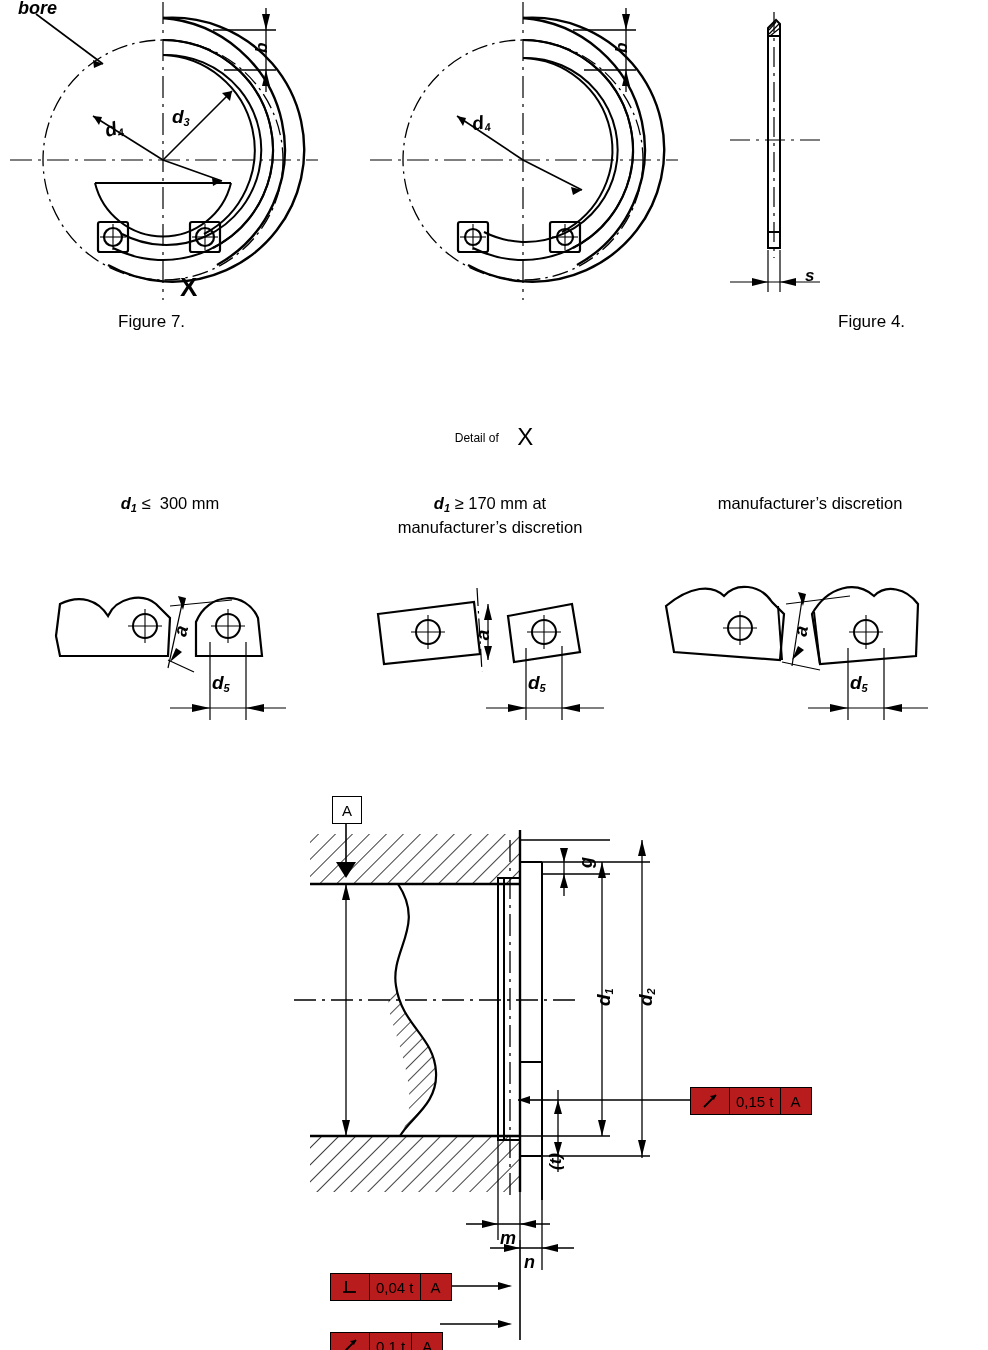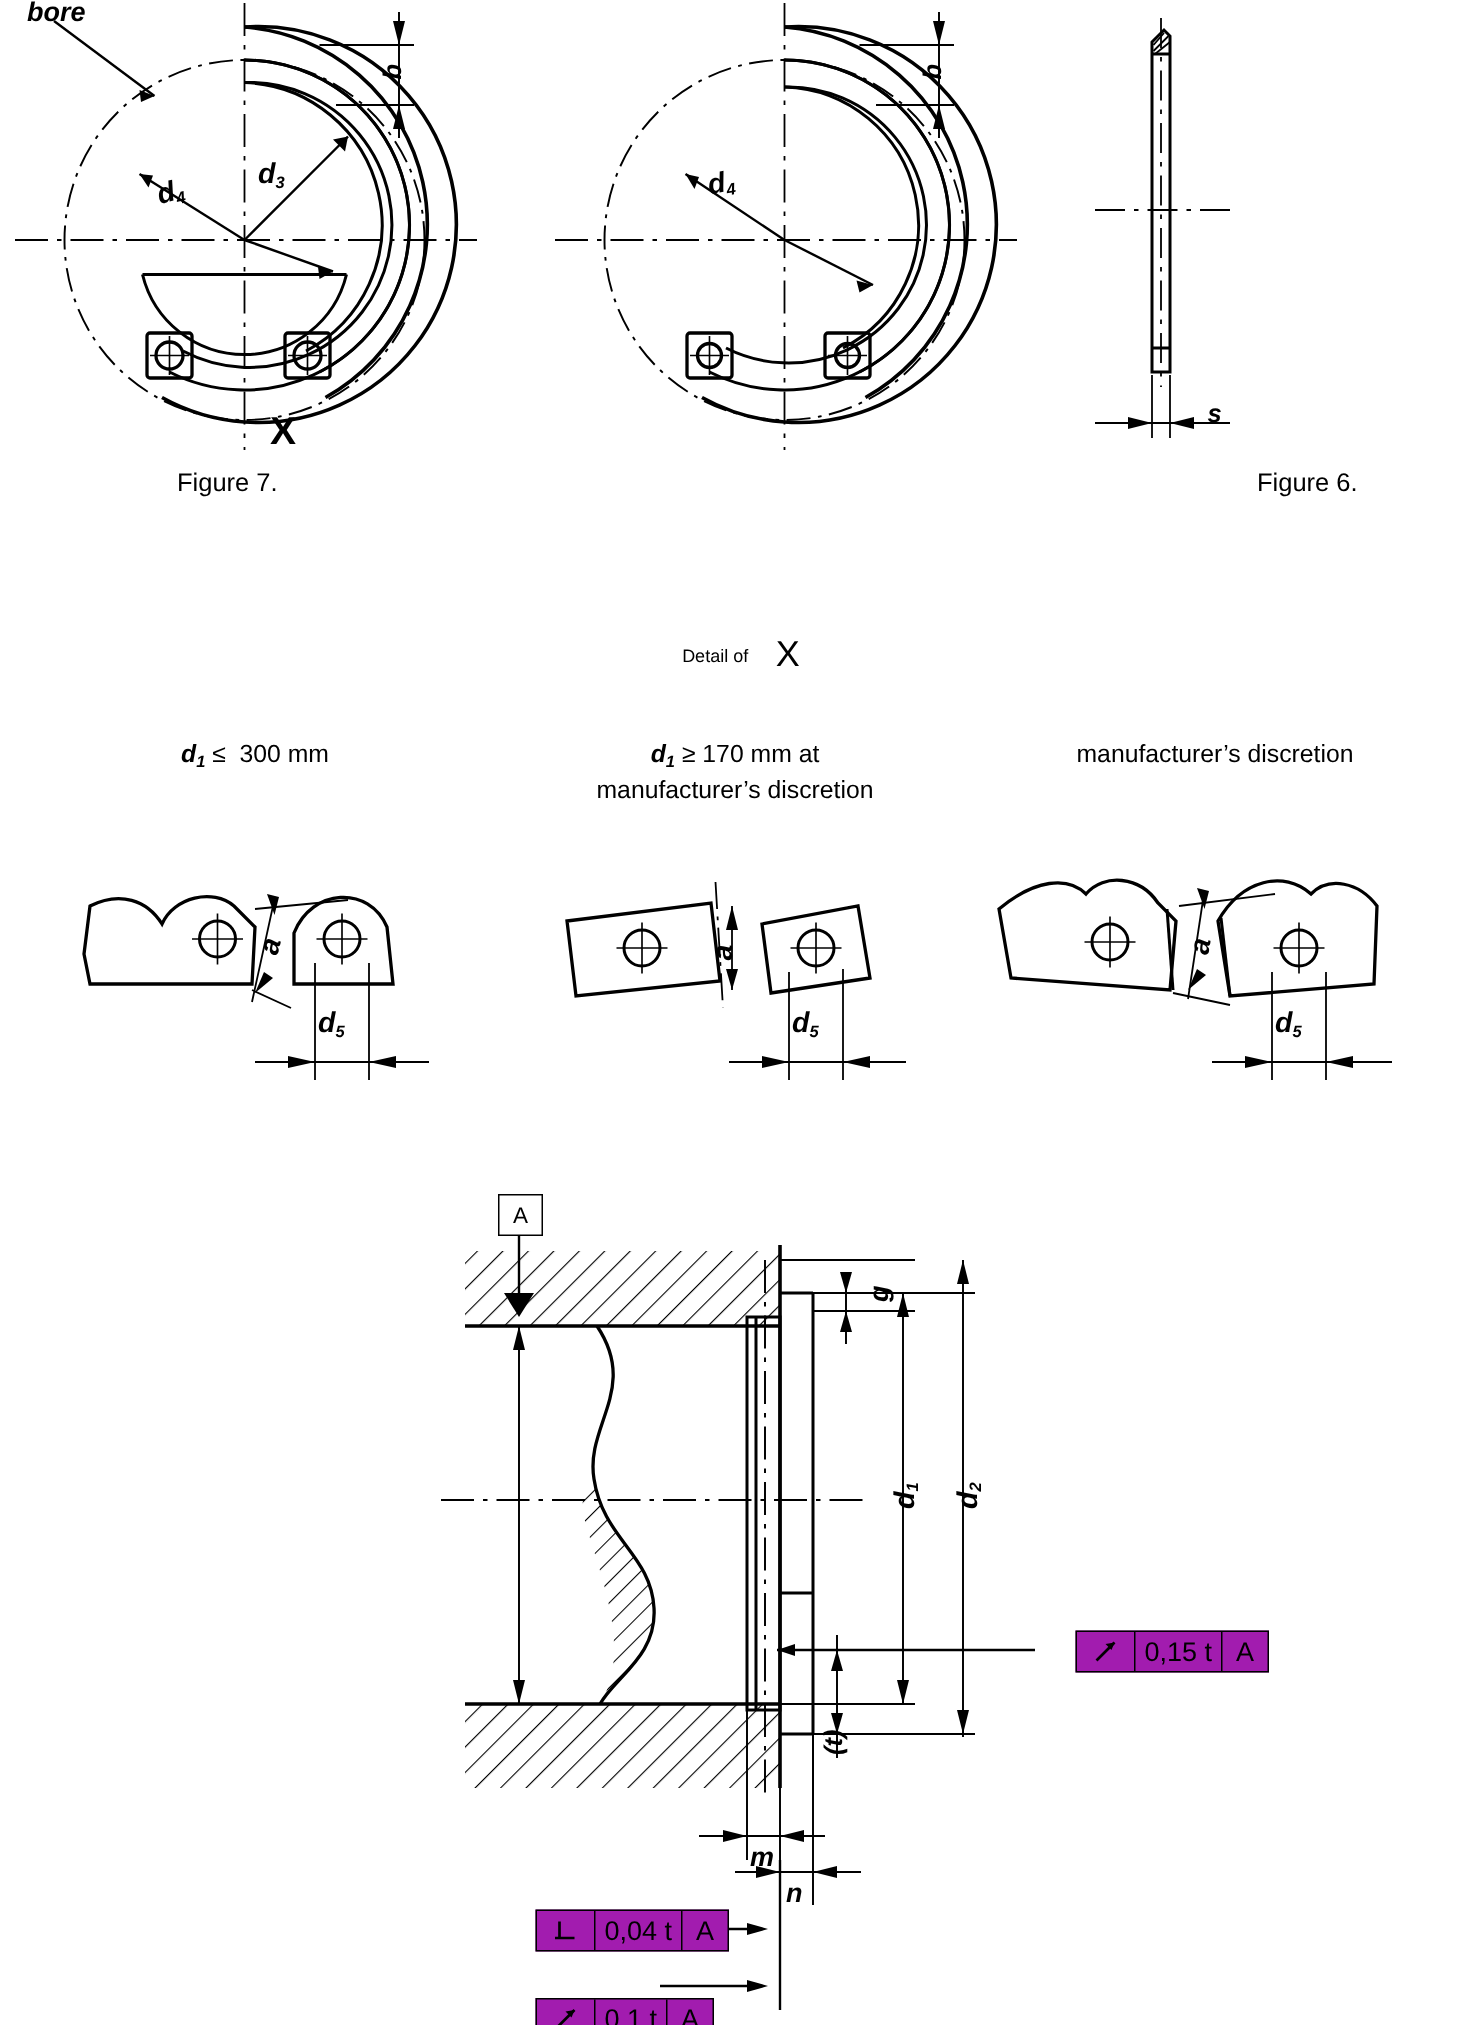--- a/index.html
+++ b/index.html
@@ -32,24 +32,23 @@
   .sub { font-size: 11px; vertical-align: -3px; }
   .rot90 {
     transform: rotate(-90deg);
     transform-origin: left top;
   }
   .tol-frame {
     position: absolute;
     display: flex;
     align-items: stretch;
     border: 1.6px solid #000;
-    background: #a21caf;
+    background: #b91c1c;
     height: 26px;
-    font-size: 18px;
-    margin-left: 27px;
+    font-size: 15px;
   }
   .tol-frame > div {
     display: flex;
     align-items: center;
     justify-content: center;
     padding: 0 6px;
     border-right: 1.6px solid #000;
   }
   .tol-frame > div:last-child { border-right: none; }
   .datum-box {
@@ -205,21 +204,21 @@
       <polygon points="266,30 262,14 270,14"></polygon>
       <polygon points="266,70 262,86 270,86"></polygon>
     </g>
   </svg>
   <div class="lbl italic bold" style="left:246px;top:45px;">
     <span class="rot90" style="display:inline-block;position:relative;left:6px;top:8px;">b</span>
   </div>
   <div class="lbl italic bold" style="left:112px;top:112px;font-size:19px;transform:rotate(-10deg);">
     <span>d</span><span class="sub">4</span>
   </div>
-  <div class="lbl fig-caption" style="left:478px;top:312px;">Figure 6.</div>
+  <div class="lbl fig-caption" style="left:478px;top:312px;">Figure 4.</div>
 </div>
 
 <div class="abs" style="left:700px;top:0px;width:230px;height:320px;">
   <svg width="230" height="320" viewBox="0 0 230 320">
     <g fill="none" stroke="#000" stroke-width="2">
       <path d="M 68 28 L 76 20 L 80 24 L 80 248 L 68 248 Z"></path>
       <line x1="68" y1="36" x2="80" y2="36"></line>
       <line x1="68" y1="232" x2="80" y2="232"></line>
     </g>
 

